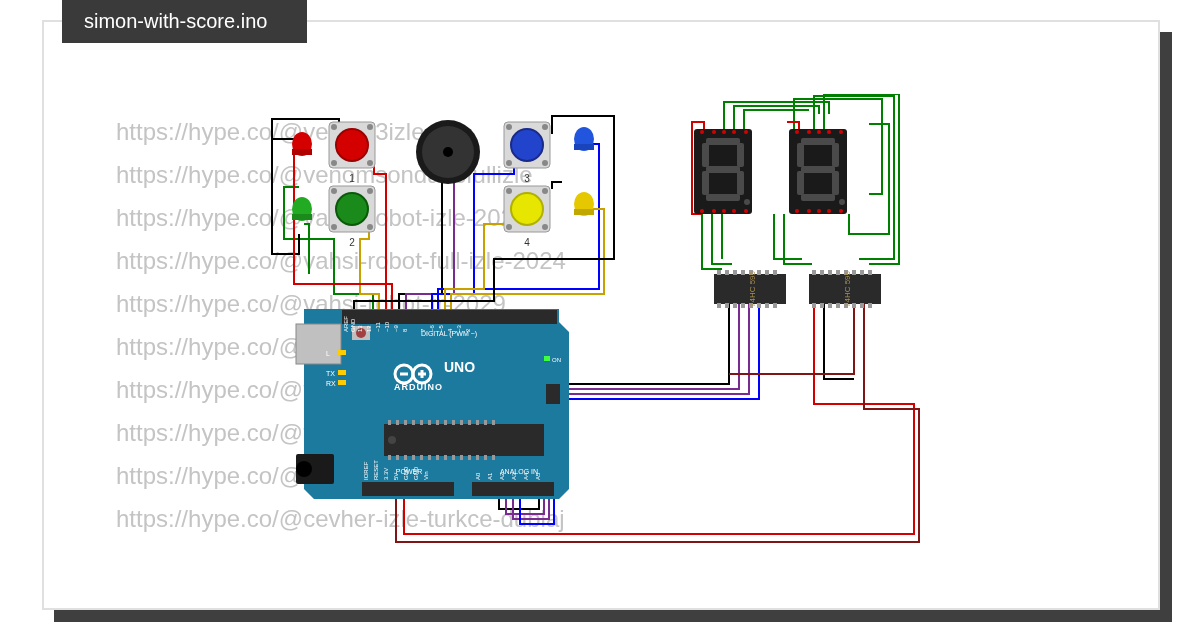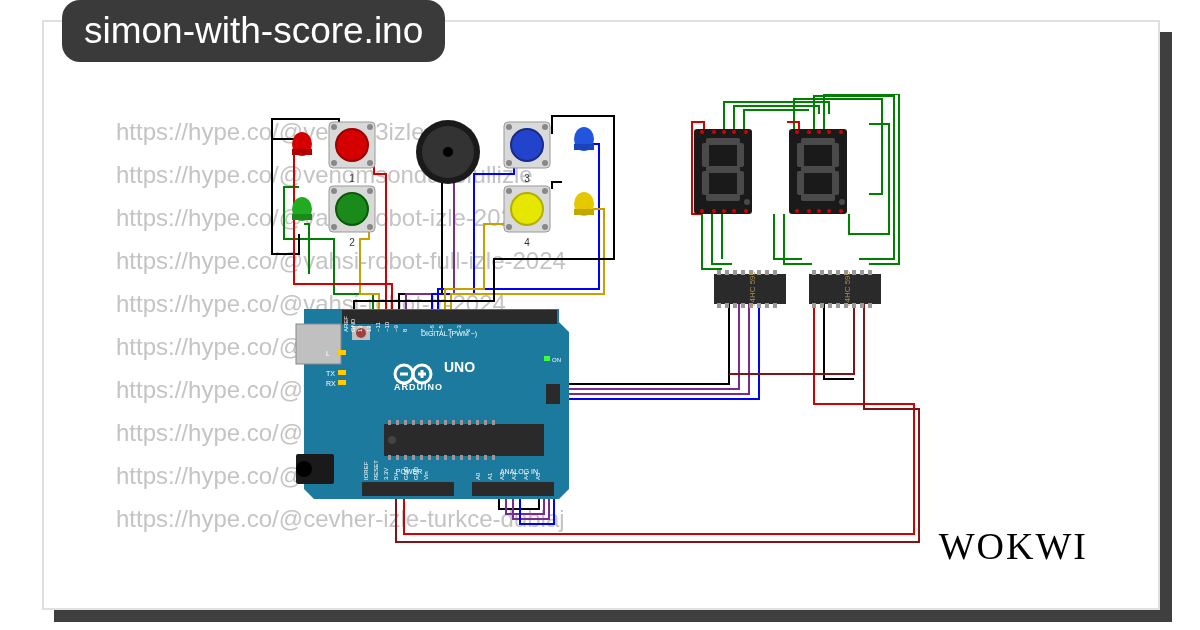--- a/index.html
+++ b/index.html
@@ -28,25 +28,24 @@
     height: 590px;
     background: #3f3f3f;
     z-index: -1;
   }
   .tab {
     position: absolute;
     left: 62px;
     top: 0;
     background: #3a3a3a;
     color: #fff;
-    font-size: 37px;
-    padding: 10px 22px 10px 22px;
+    font-size: 20px;
+    padding: 10px 40px 10px 22px;
     font-weight: 400;
     z-index: 10;
-    border-radius: 18px;
   }
   .bg-links {
     position: absolute;
     left: 72px;
     top: 88px;
     color: #c4c4c4;
     font-size: 24px;
     line-height: 43px;
     z-index: 1;
     white-space: nowrap;
@@ -74,21 +73,21 @@
 <body>
 
 <div class="frame-shadow"></div>
 <div class="frame">
 
   <div class="bg-links">
     <div>https://hype.co/@venom3izle</div>
     <div>https://hype.co/@venomsondansfullizle</div>
     <div>https://hype.co/@vahsi-robot-izle-2024</div>
     <div>https://hype.co/@vahsi-robot-full-izle-2024</div>
-    <div>https://hype.co/@vahsi-robot-tr-2024</div>
+    <div>https://hype.co/@vahsi-robot-tr-2029</div>
     <div>https://hype.co/@vahsi-robot-dublaj</div>
     <div>https://hype.co/@the-crow-turkce-dublaj</div>
     <div>https://hype.co/@the-crow-2024</div>
     <div>https://hype.co/@cevher-izle-2024</div>
     <div>https://hype.co/@cevher-izle-turkce-dublaj</div>
   </div>
 
   <div class="circuit">
     <svg viewBox="0 0 760 490" width="760" height="490">
 
@@ -418,18 +417,17 @@
           <text transform="rotate(-90 238 386)" x="238" y="386">A1</text>
           <text transform="rotate(-90 250 386)" x="250" y="386">A2</text>
           <text transform="rotate(-90 262 386)" x="262" y="386">A3</text>
           <text transform="rotate(-90 274 386)" x="274" y="386">A4</text>
           <text transform="rotate(-90 286 386)" x="286" y="386">A5</text>
         </g>
       </g>
     </svg>
   </div>
 
-  <div class="wokwi-logo">WOKWI</div>
 </div>
 
 <div class="tab">
   <span>simon-with-score.ino</span>
 </div>
 
 </body></html>

